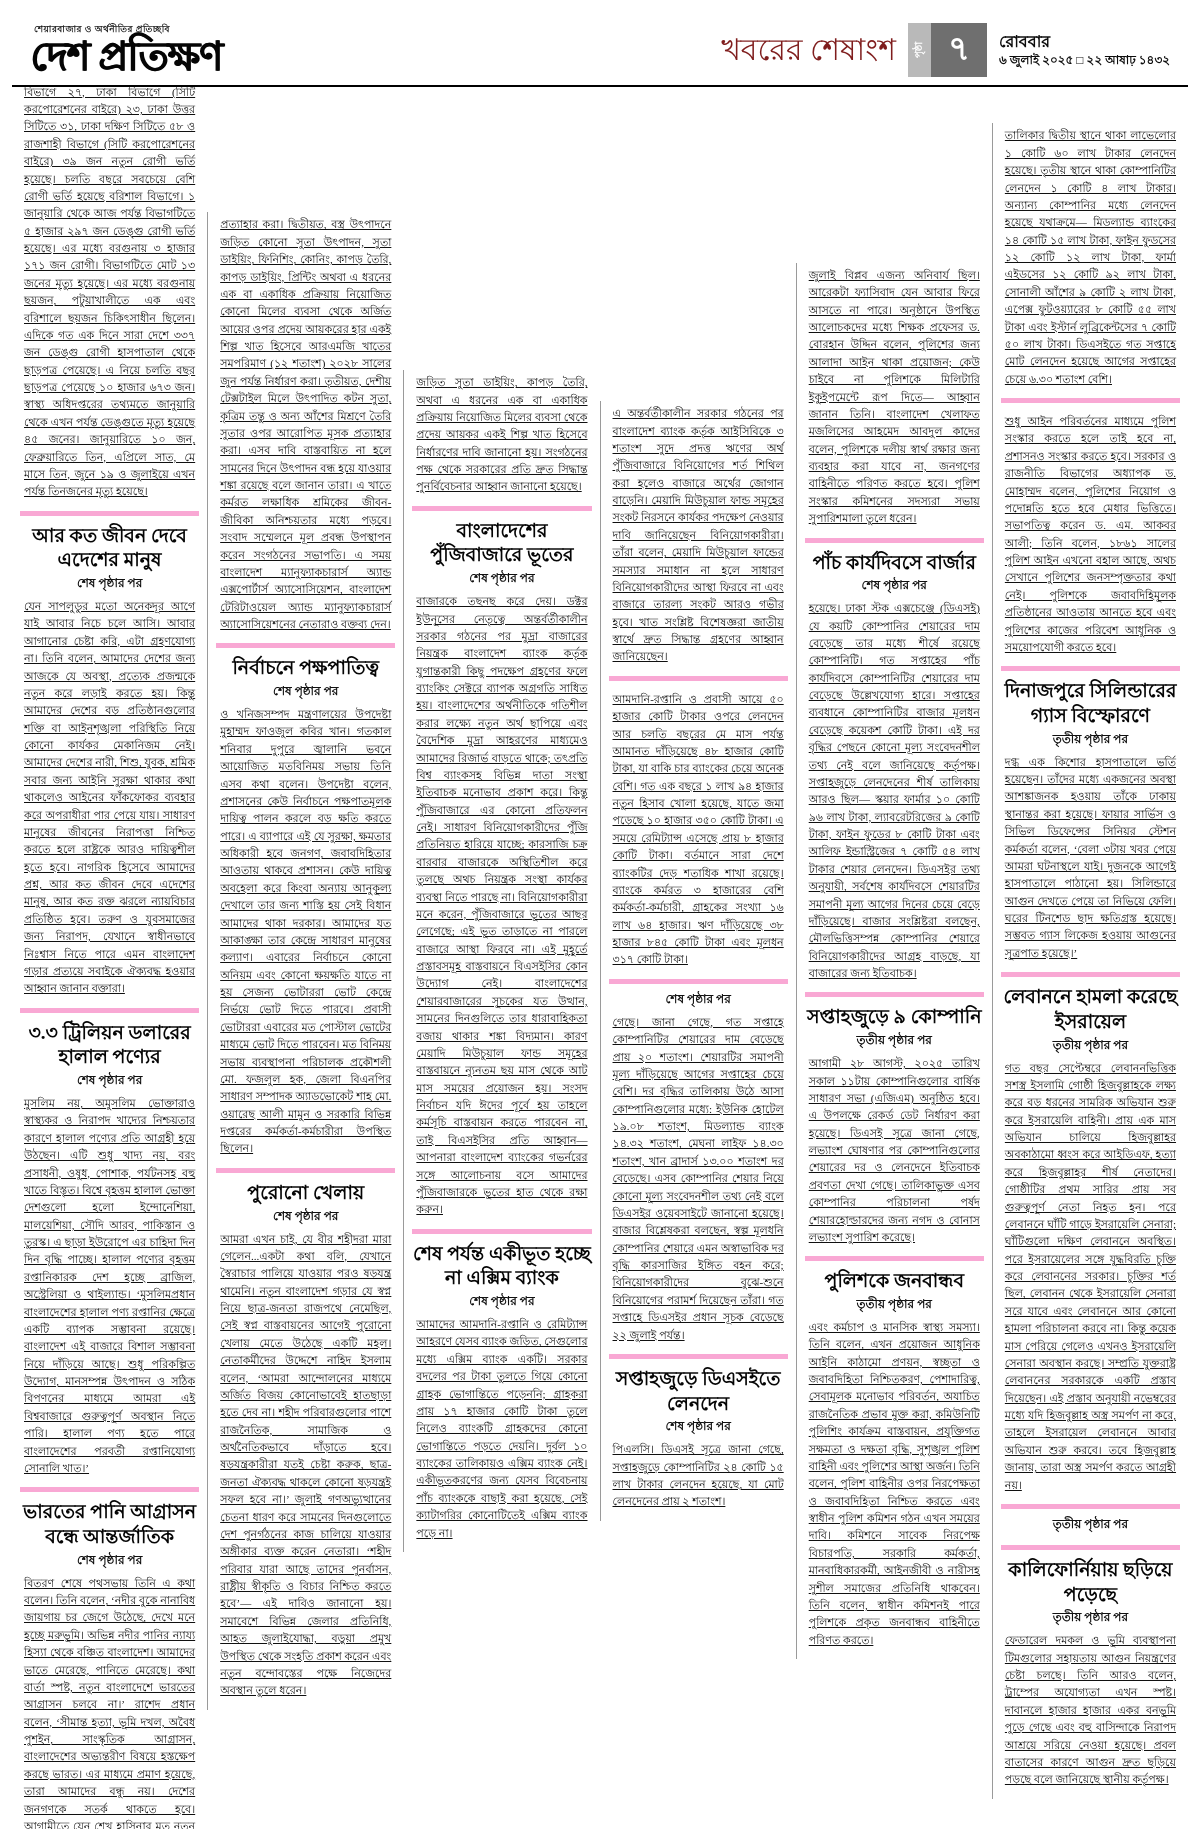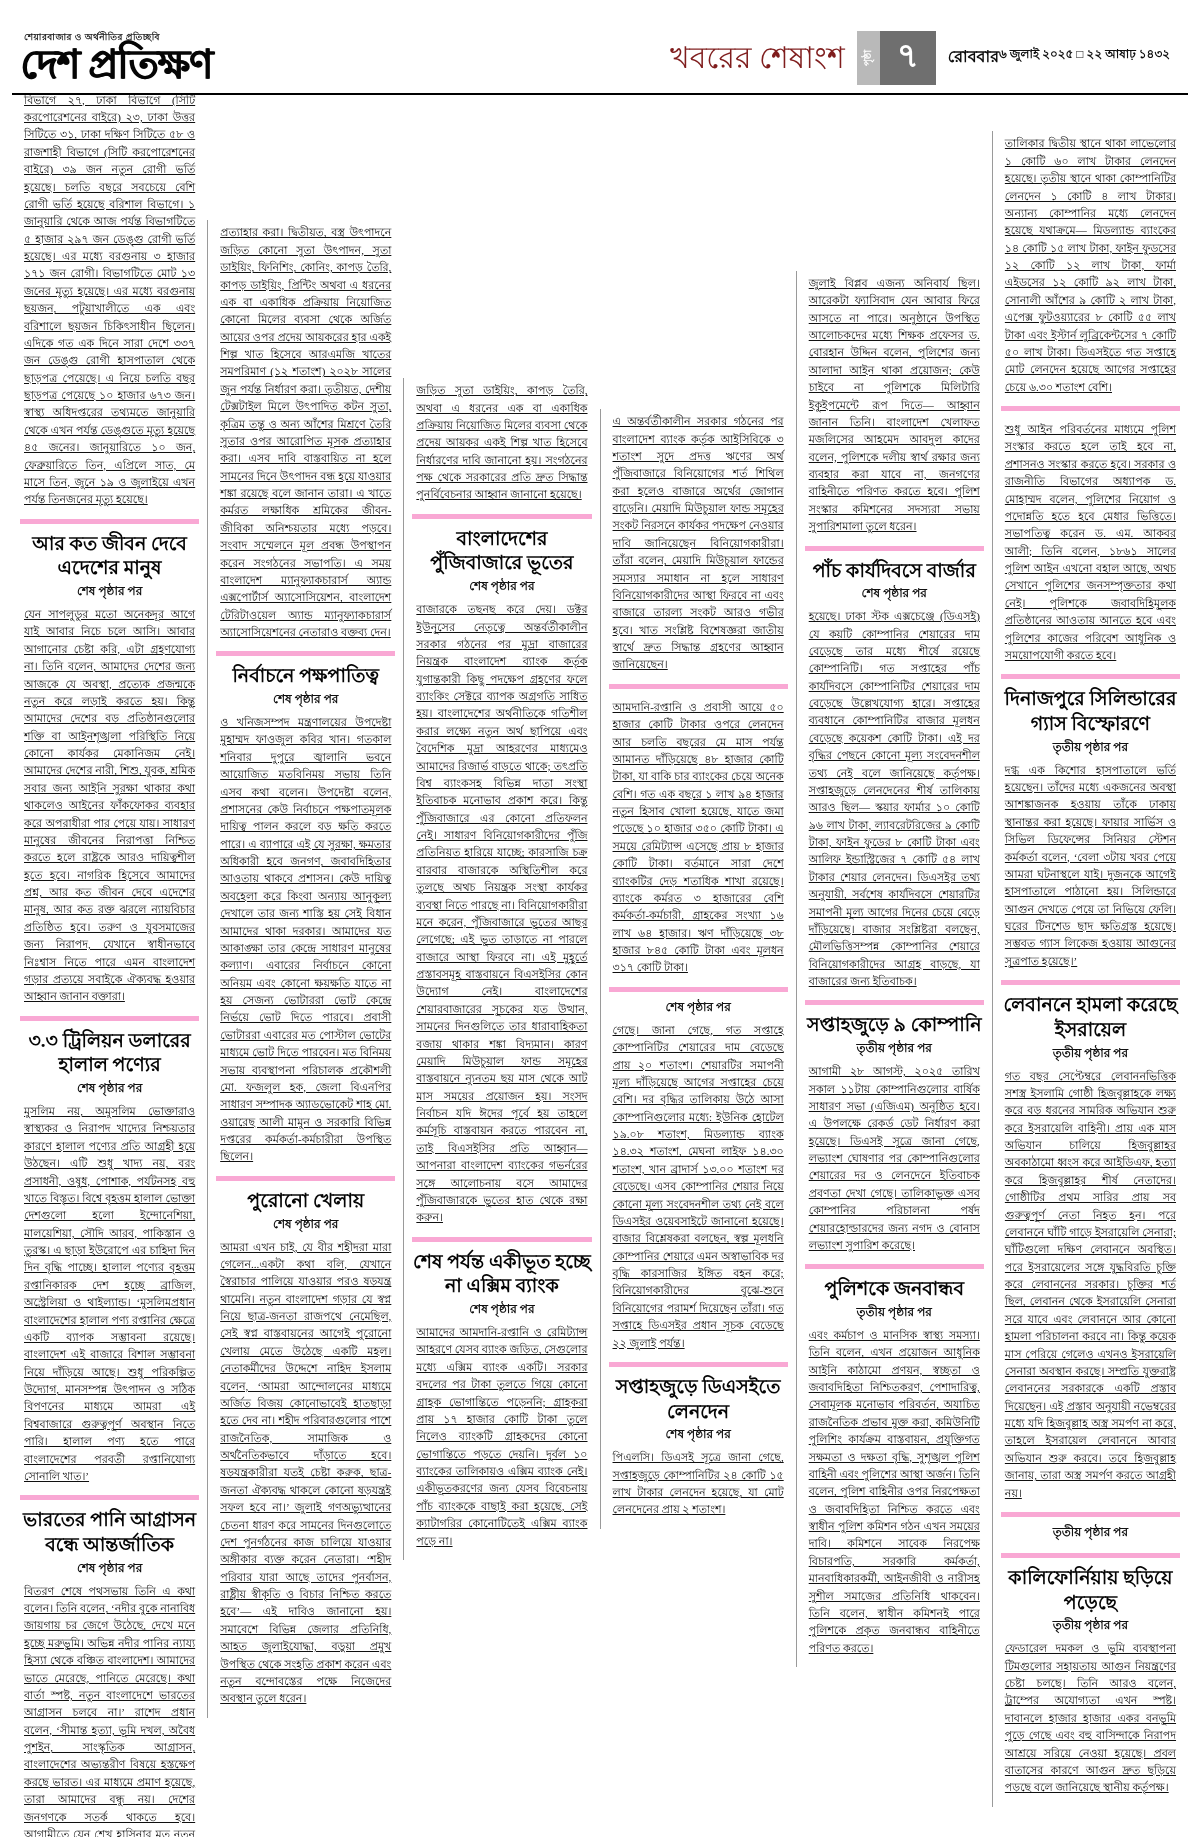--- a/index.html
+++ b/index.html
@@ -3,43 +3,42 @@
 <meta charset="utf-8">
 <style>
   html,body{margin:0;padding:0;}
   body{
     width:1200px;height:1843px;background:#ffffff;color:#0d0d0d;
     font-family:"Liberation Serif","DejaVu Serif",serif;
     overflow:hidden;position:relative;
   }
   
   .header{
-    display:flex;justify-content:space-between;
-    padding:22px 30px 8px 20px;
-    margin-top:8px;
+    display:flex;justify-content:space-between;align-items:flex-end;
+    padding:22px 30px 8px 30px;
   }
   .logo-wrap{display:flex;flex-direction:column;}
   .tagline{font-size:9px;font-weight:700;letter-spacing:.5px;color:#222;margin-left:4px;}
   .paper-title{
     font-size:40px;font-weight:900;line-height:1;letter-spacing:-1px;
     color:#050505;text-shadow:1px 0 #050505;
   }
   .header-right{display:flex;align-items:center;gap:12px;}
   .section-title{font-size:30px;font-weight:400;color:#7f1d1d;line-height:1;}
   .pagebox{display:flex;align-items:stretch;height:54px;}
   .page-label{
     background:#b9b9b9;color:#ffffff;font-size:10px;font-weight:700;
     writing-mode:vertical-rl;transform:rotate(180deg);
     display:flex;align-items:center;justify-content:center;padding:2px 3px;
   }
   .page-number{
     background:#6f6f6f;color:#ffffff;font-size:34px;font-weight:900;
     display:flex;align-items:center;justify-content:center;min-width:44px;padding:0 6px;
   }
-  .dateblock{display:flex;flex-direction:row;justify-content:center;line-height:1.3;}
+  .dateblock{display:flex;flex-direction:column;justify-content:center;line-height:1.3;}
   .day{font-size:16px;font-weight:900;}
   .date-line{font-size:12px;font-weight:600;}
   .top-rule{border-top:2px solid #000;margin:0 12px;}
   
   #columns{
     display:flex;align-items:center;
     padding:6px 12px 0 12px;height:1736px;overflow:hidden;
   }
   .col{
     flex:1 1 0;min-width:0;padding:0 8px;border-left:1px solid #9a9a9a;

